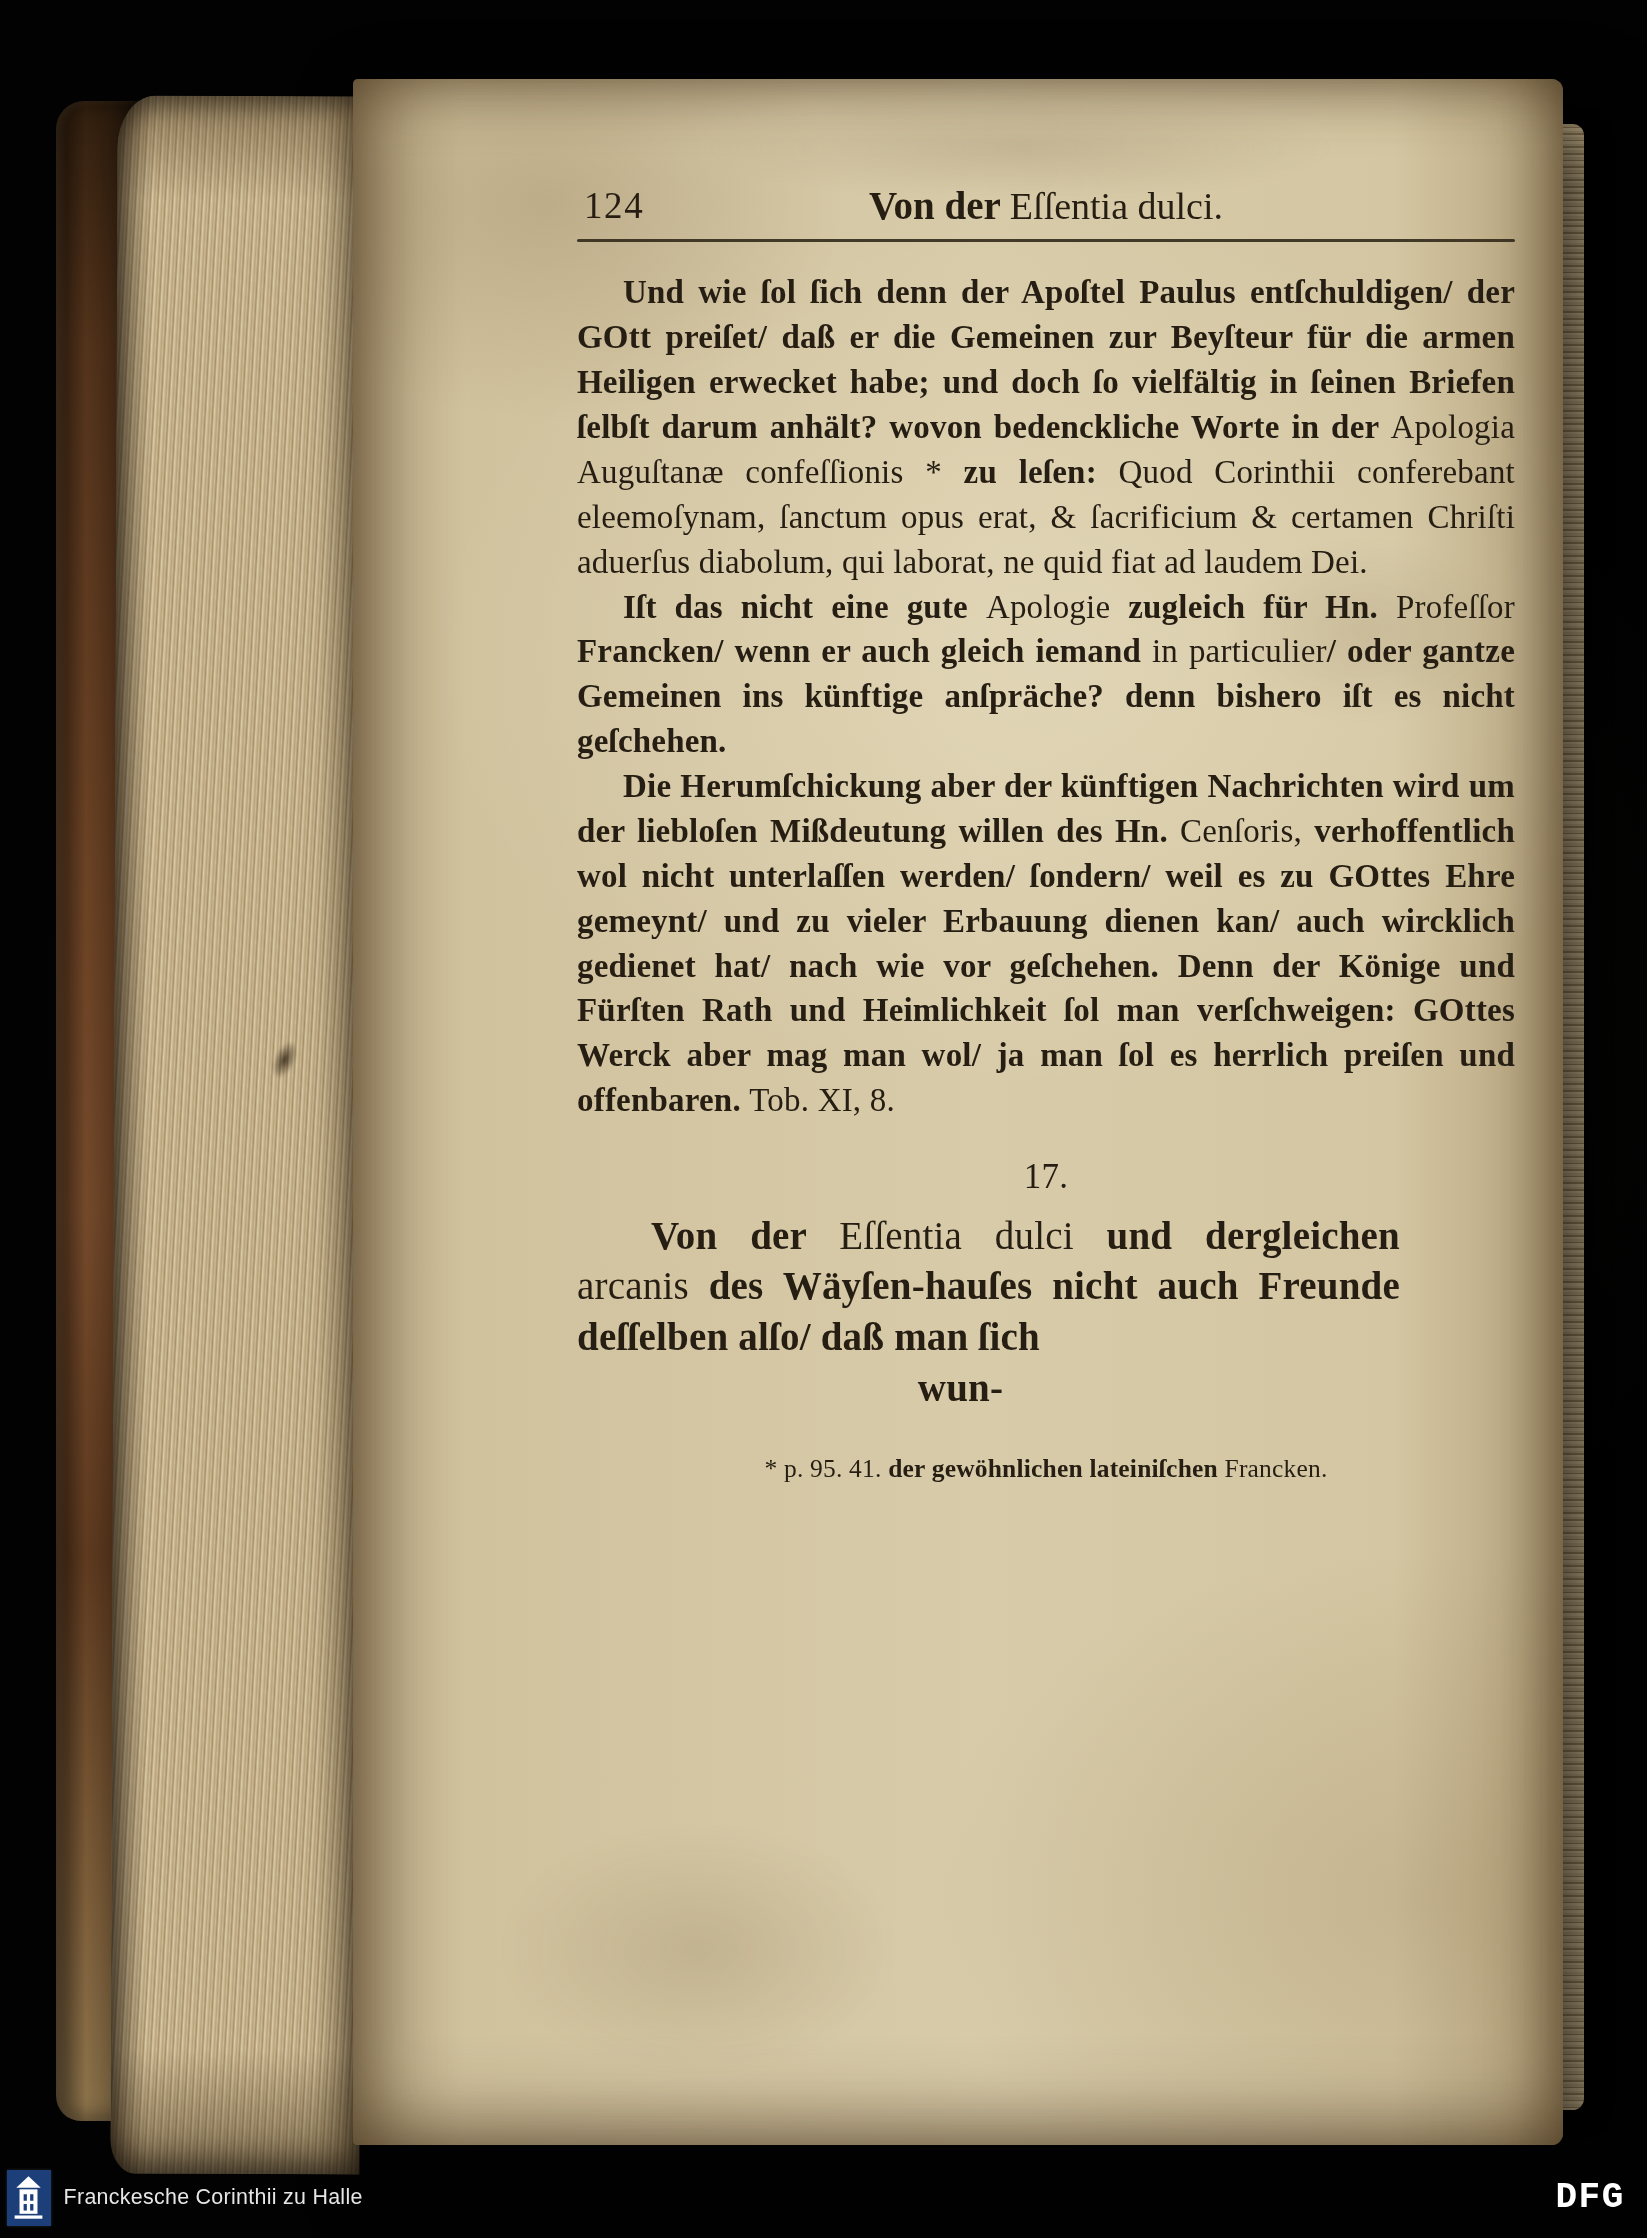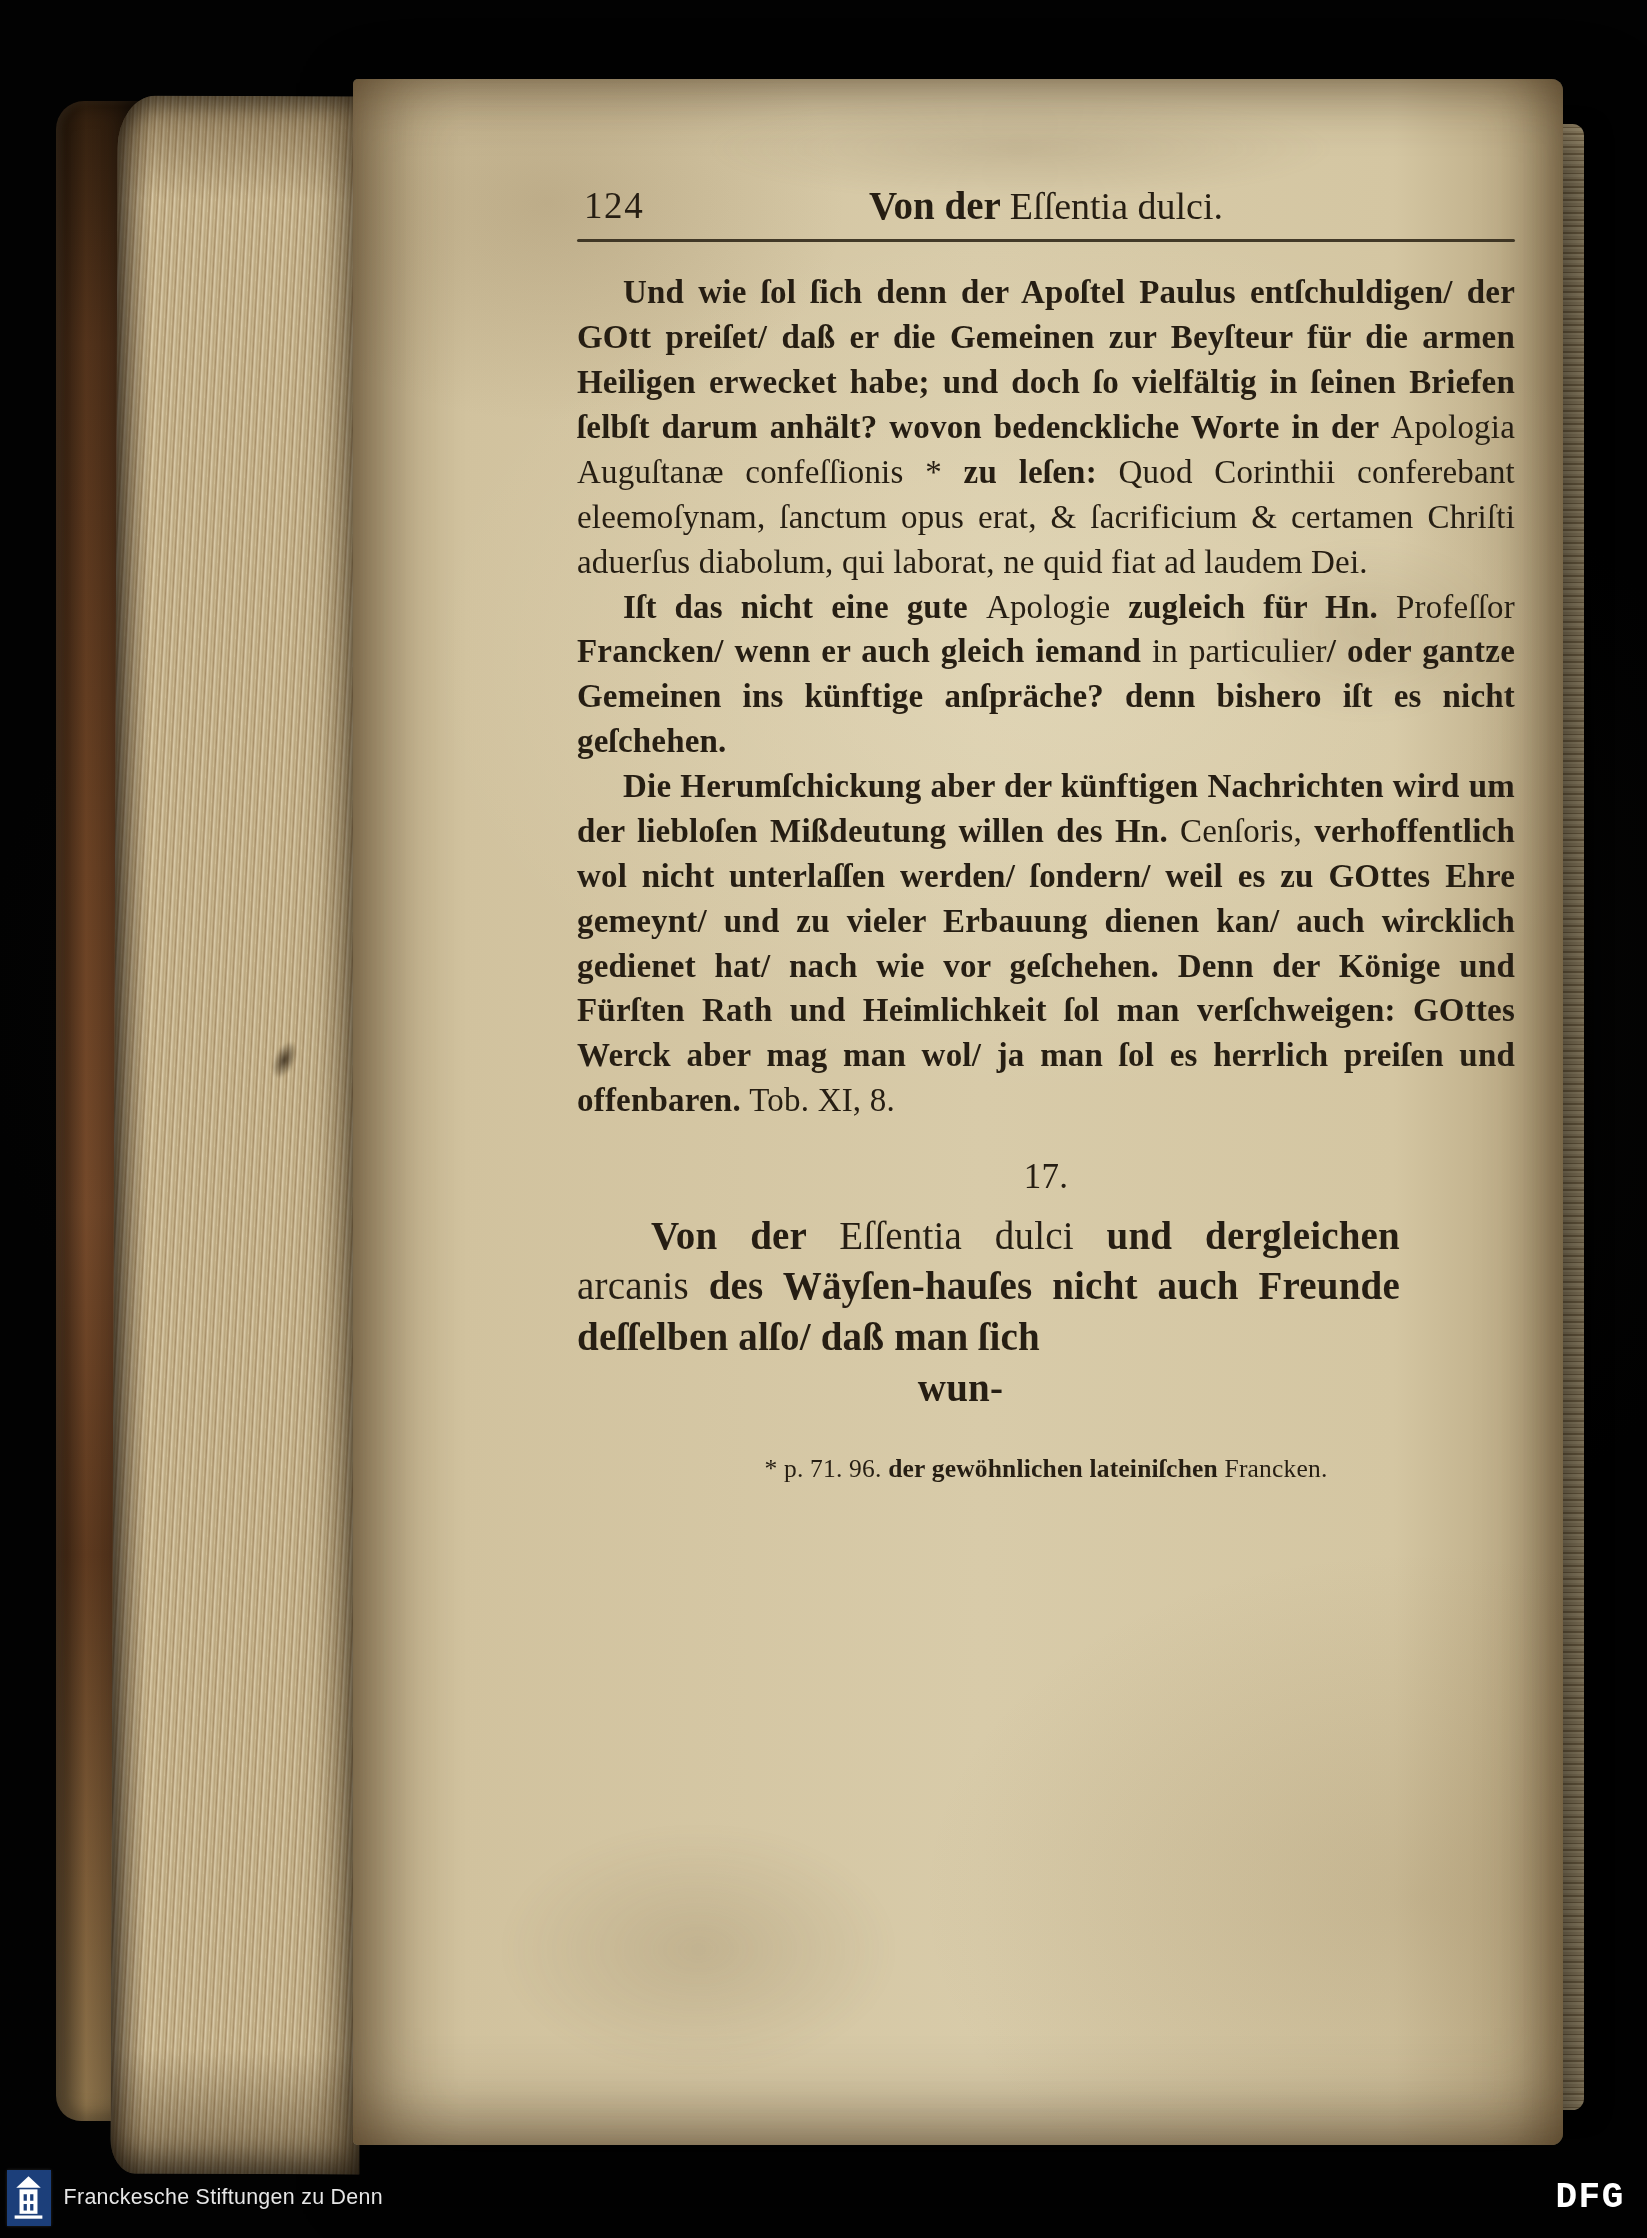--- a/index.html
+++ b/index.html
@@ -223,37 +223,37 @@
         <span class="running-title"><span class="fraktur">Von der </span><span class="antiqua">Eſſentia dulci.</span></span>
       </div>
       <div class="rule"></div>
       <div class="body">
           <p class="para"><span class="fraktur">Und wie ſol ſich denn der Apoſtel Paulus entſchuldigen/ der GOtt preiſet/ daß er die Gemeinen zur Beyſteur für die armen Heiligen erwecket habe; und doch ſo vielfältig in ſeinen Briefen ſelbſt darum anhält? wovon bedenckliche Worte in der </span><span class="antiqua">Apologia Auguſtanæ confeſſionis * </span><span class="fraktur">zu leſen: </span><span class="antiqua">Quod Corinthii conferebant eleemoſynam, ſanctum opus erat, &amp; ſacrificium &amp; certamen Chriſti aduerſus diabolum, qui laborat, ne quid fiat ad laudem Dei.</span></p>
           <p class="para"><span class="fraktur">Iſt das nicht eine gute </span><span class="antiqua">Apologie </span><span class="fraktur">zugleich für Hn. </span><span class="antiqua">Profeſſor </span><span class="fraktur">Francken/ wenn er auch gleich iemand </span><span class="antiqua">in particulier</span><span class="fraktur">/ oder gantze Gemeinen ins künftige anſpräche? denn bishero iſt es nicht geſchehen.</span></p>
           <p class="para"><span class="fraktur">Die Herumſchickung aber der künftigen Nachrichten wird um der liebloſen Mißdeutung willen des Hn. </span><span class="antiqua">Cenſoris, </span><span class="fraktur">verhoffentlich wol nicht unterlaſſen werden/ ſondern/ weil es zu GOttes Ehre gemeynt/ und zu vieler Erbauung dienen kan/ auch wircklich gedienet hat/ nach wie vor geſchehen. Denn der Könige und Fürſten Rath und Heimlichkeit ſol man verſchweigen: GOttes Werck aber mag man wol/ ja man ſol es herrlich preiſen und offenbaren. </span><span class="antiqua">Tob. XI, 8.</span></p>
           <div class="section-number">17.</div>
           <p class="para big"><span class="fraktur">Von der </span><span class="antiqua">Eſſentia dulci </span><span class="fraktur">und dergleichen </span><span class="antiqua">arcanis </span><span class="fraktur">des Wäyſen-hauſes nicht auch Freunde deſſelben alſo/ daß man ſich</span></p>
           <div class="catchword"><span class="fraktur">wun-</span></div>
-          <div class="footnote"><span class="antiqua">* p. 71. 96. </span><span class="fraktur">der gewöhnlichen lateiniſchen </span><span class="antiqua">Francken.</span></div>
+          <div class="footnote"><span class="antiqua">* p. 95. 41. </span><span class="fraktur">der gewöhnlichen lateiniſchen </span><span class="antiqua">Francken.</span></div>
         </div>
     </div>
   </div>
 
   <div class="viewer-footer">
     <div class="footer-left">
       <div class="inst-logo">
         <svg width="31" height="43" viewBox="0 0 38 52">
           <polygon points="19,0 34,14 4,14" fill="#ffffff"></polygon>
           <rect x="8" y="16" width="22" height="30" fill="#ffffff"></rect>
           <rect x="13" y="22" width="4" height="8" fill="#1c3f7a"></rect>
           <rect x="21" y="22" width="4" height="8" fill="#1c3f7a"></rect>
           <rect x="13" y="34" width="4" height="8" fill="#1c3f7a"></rect>
           <rect x="21" y="34" width="4" height="8" fill="#1c3f7a"></rect>
           <rect x="2" y="48" width="34" height="4" fill="#ffffff"></rect>
         </svg>
       </div>
-      <span class="inst-label">Franckesche Stiftungen zu Denn</span>
+      <span class="inst-label">Franckesche Corinthii zu Halle</span>
     </div>
     <div class="dfg-logo">DFG</div>
   </div>
 
 </div>
 
 
 </body></html>

